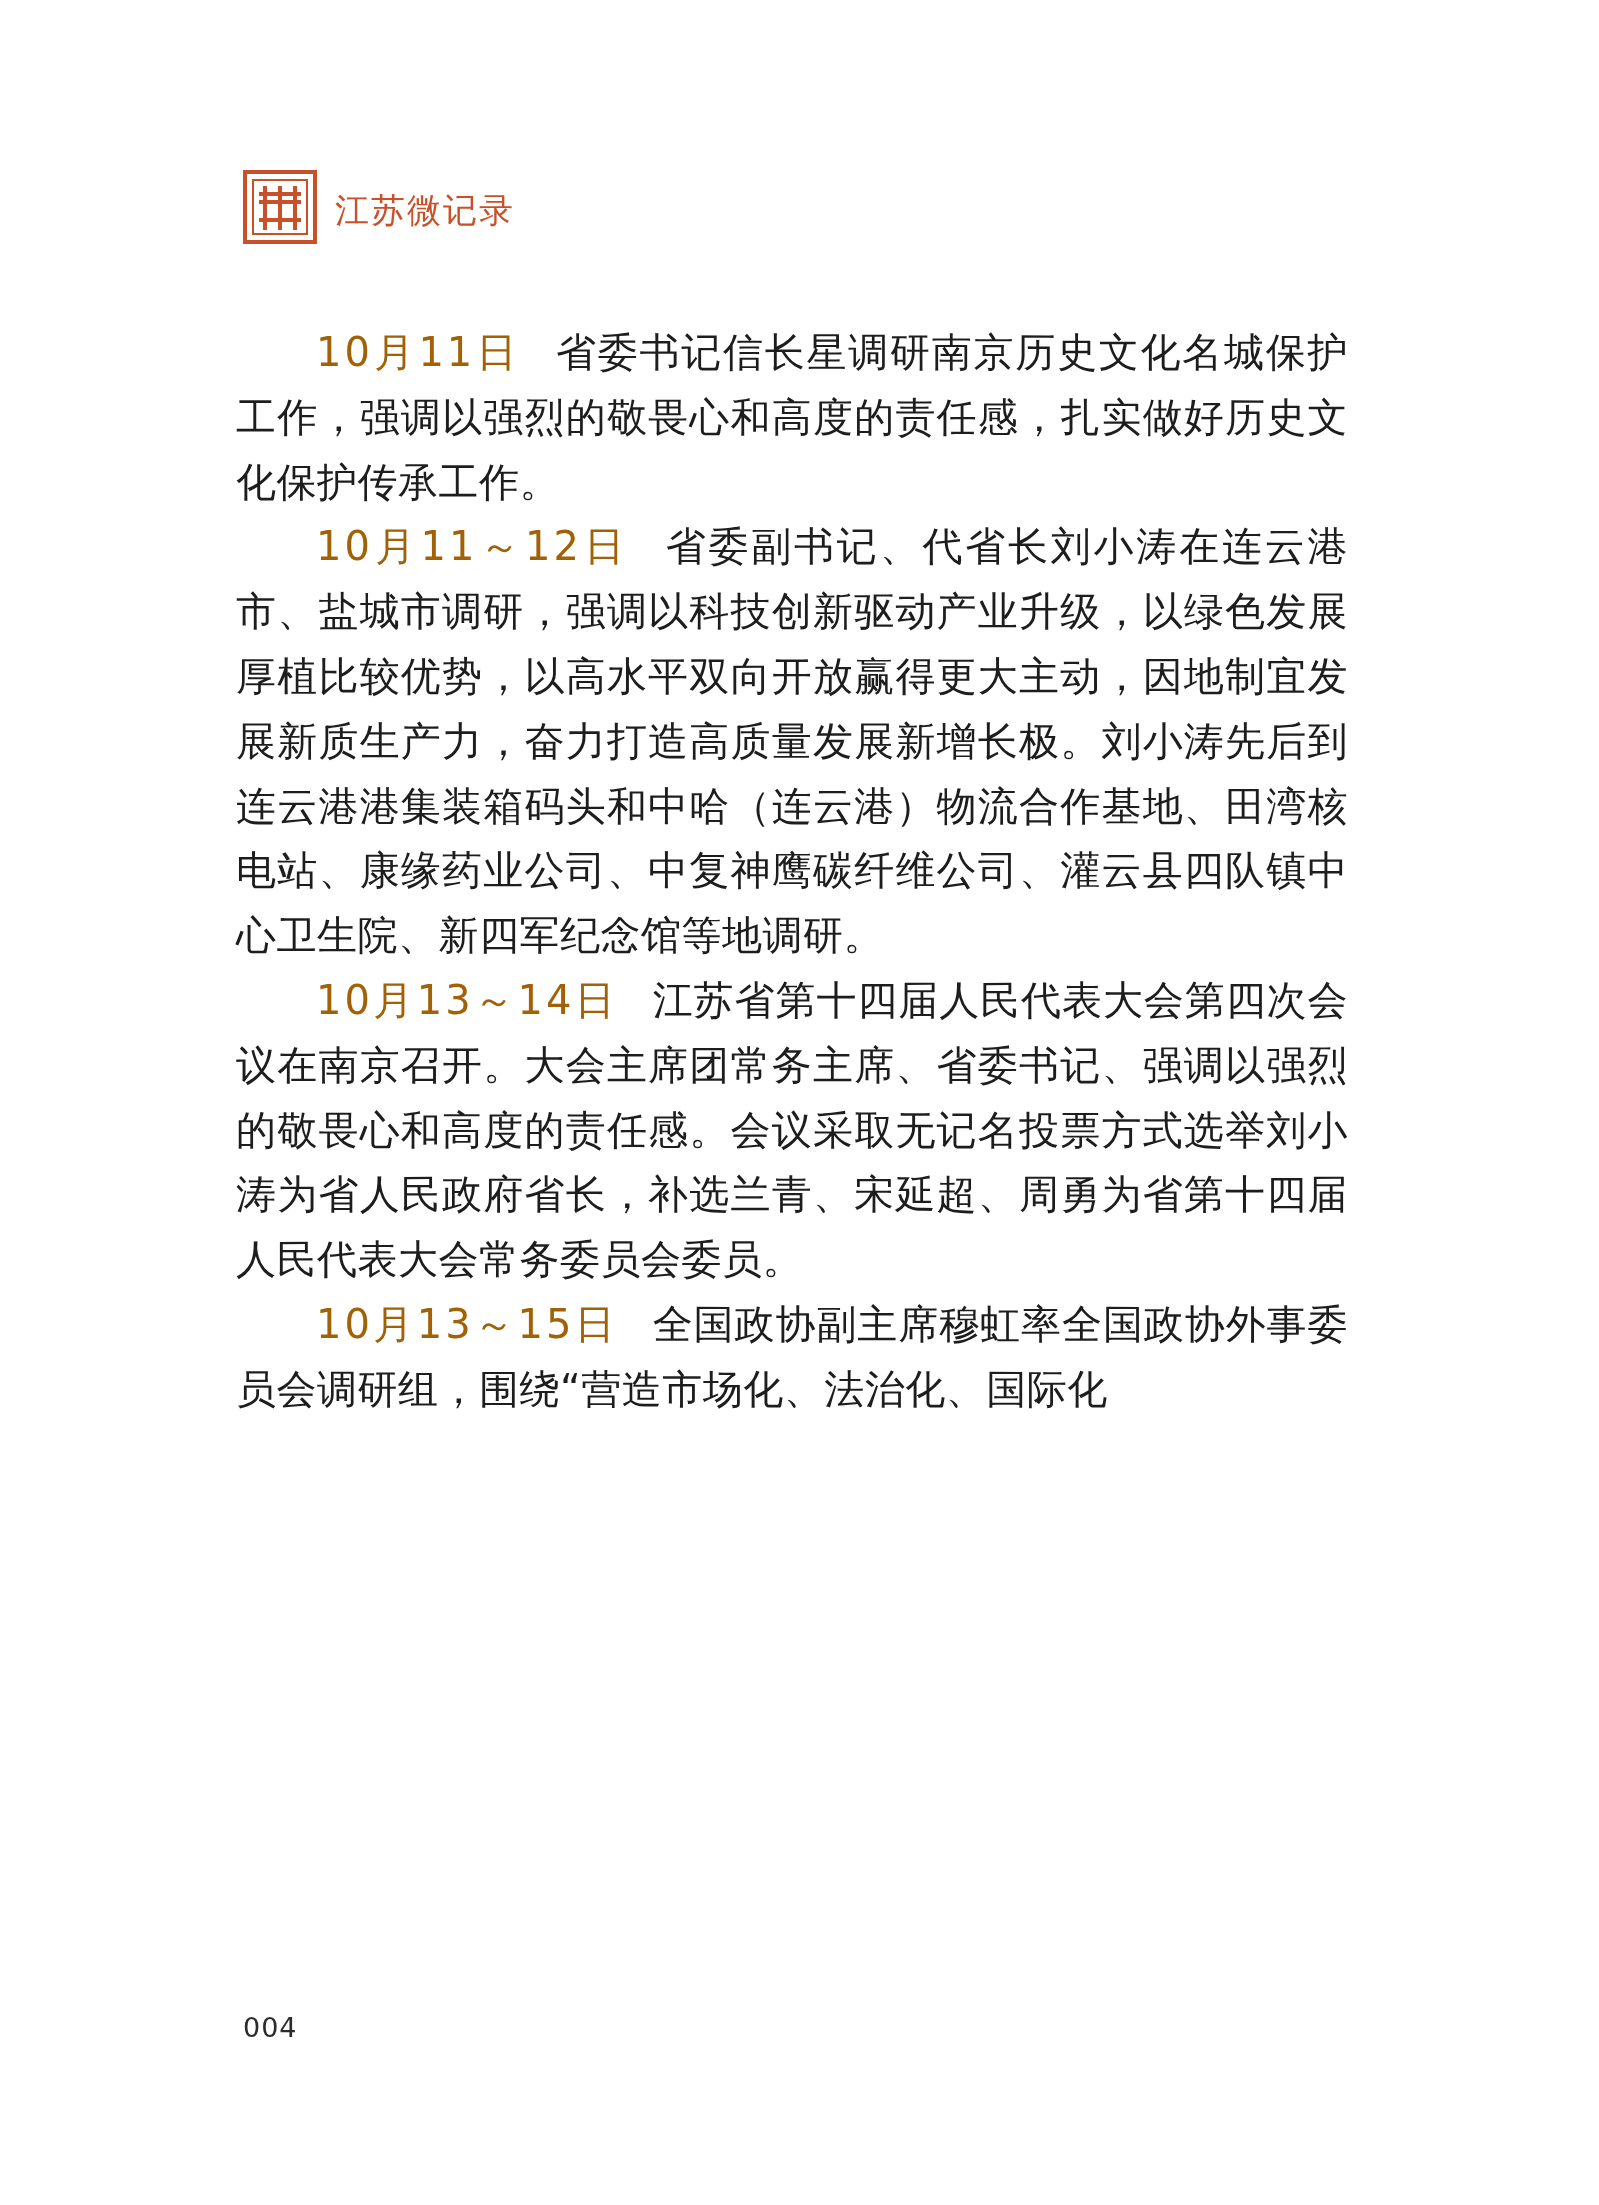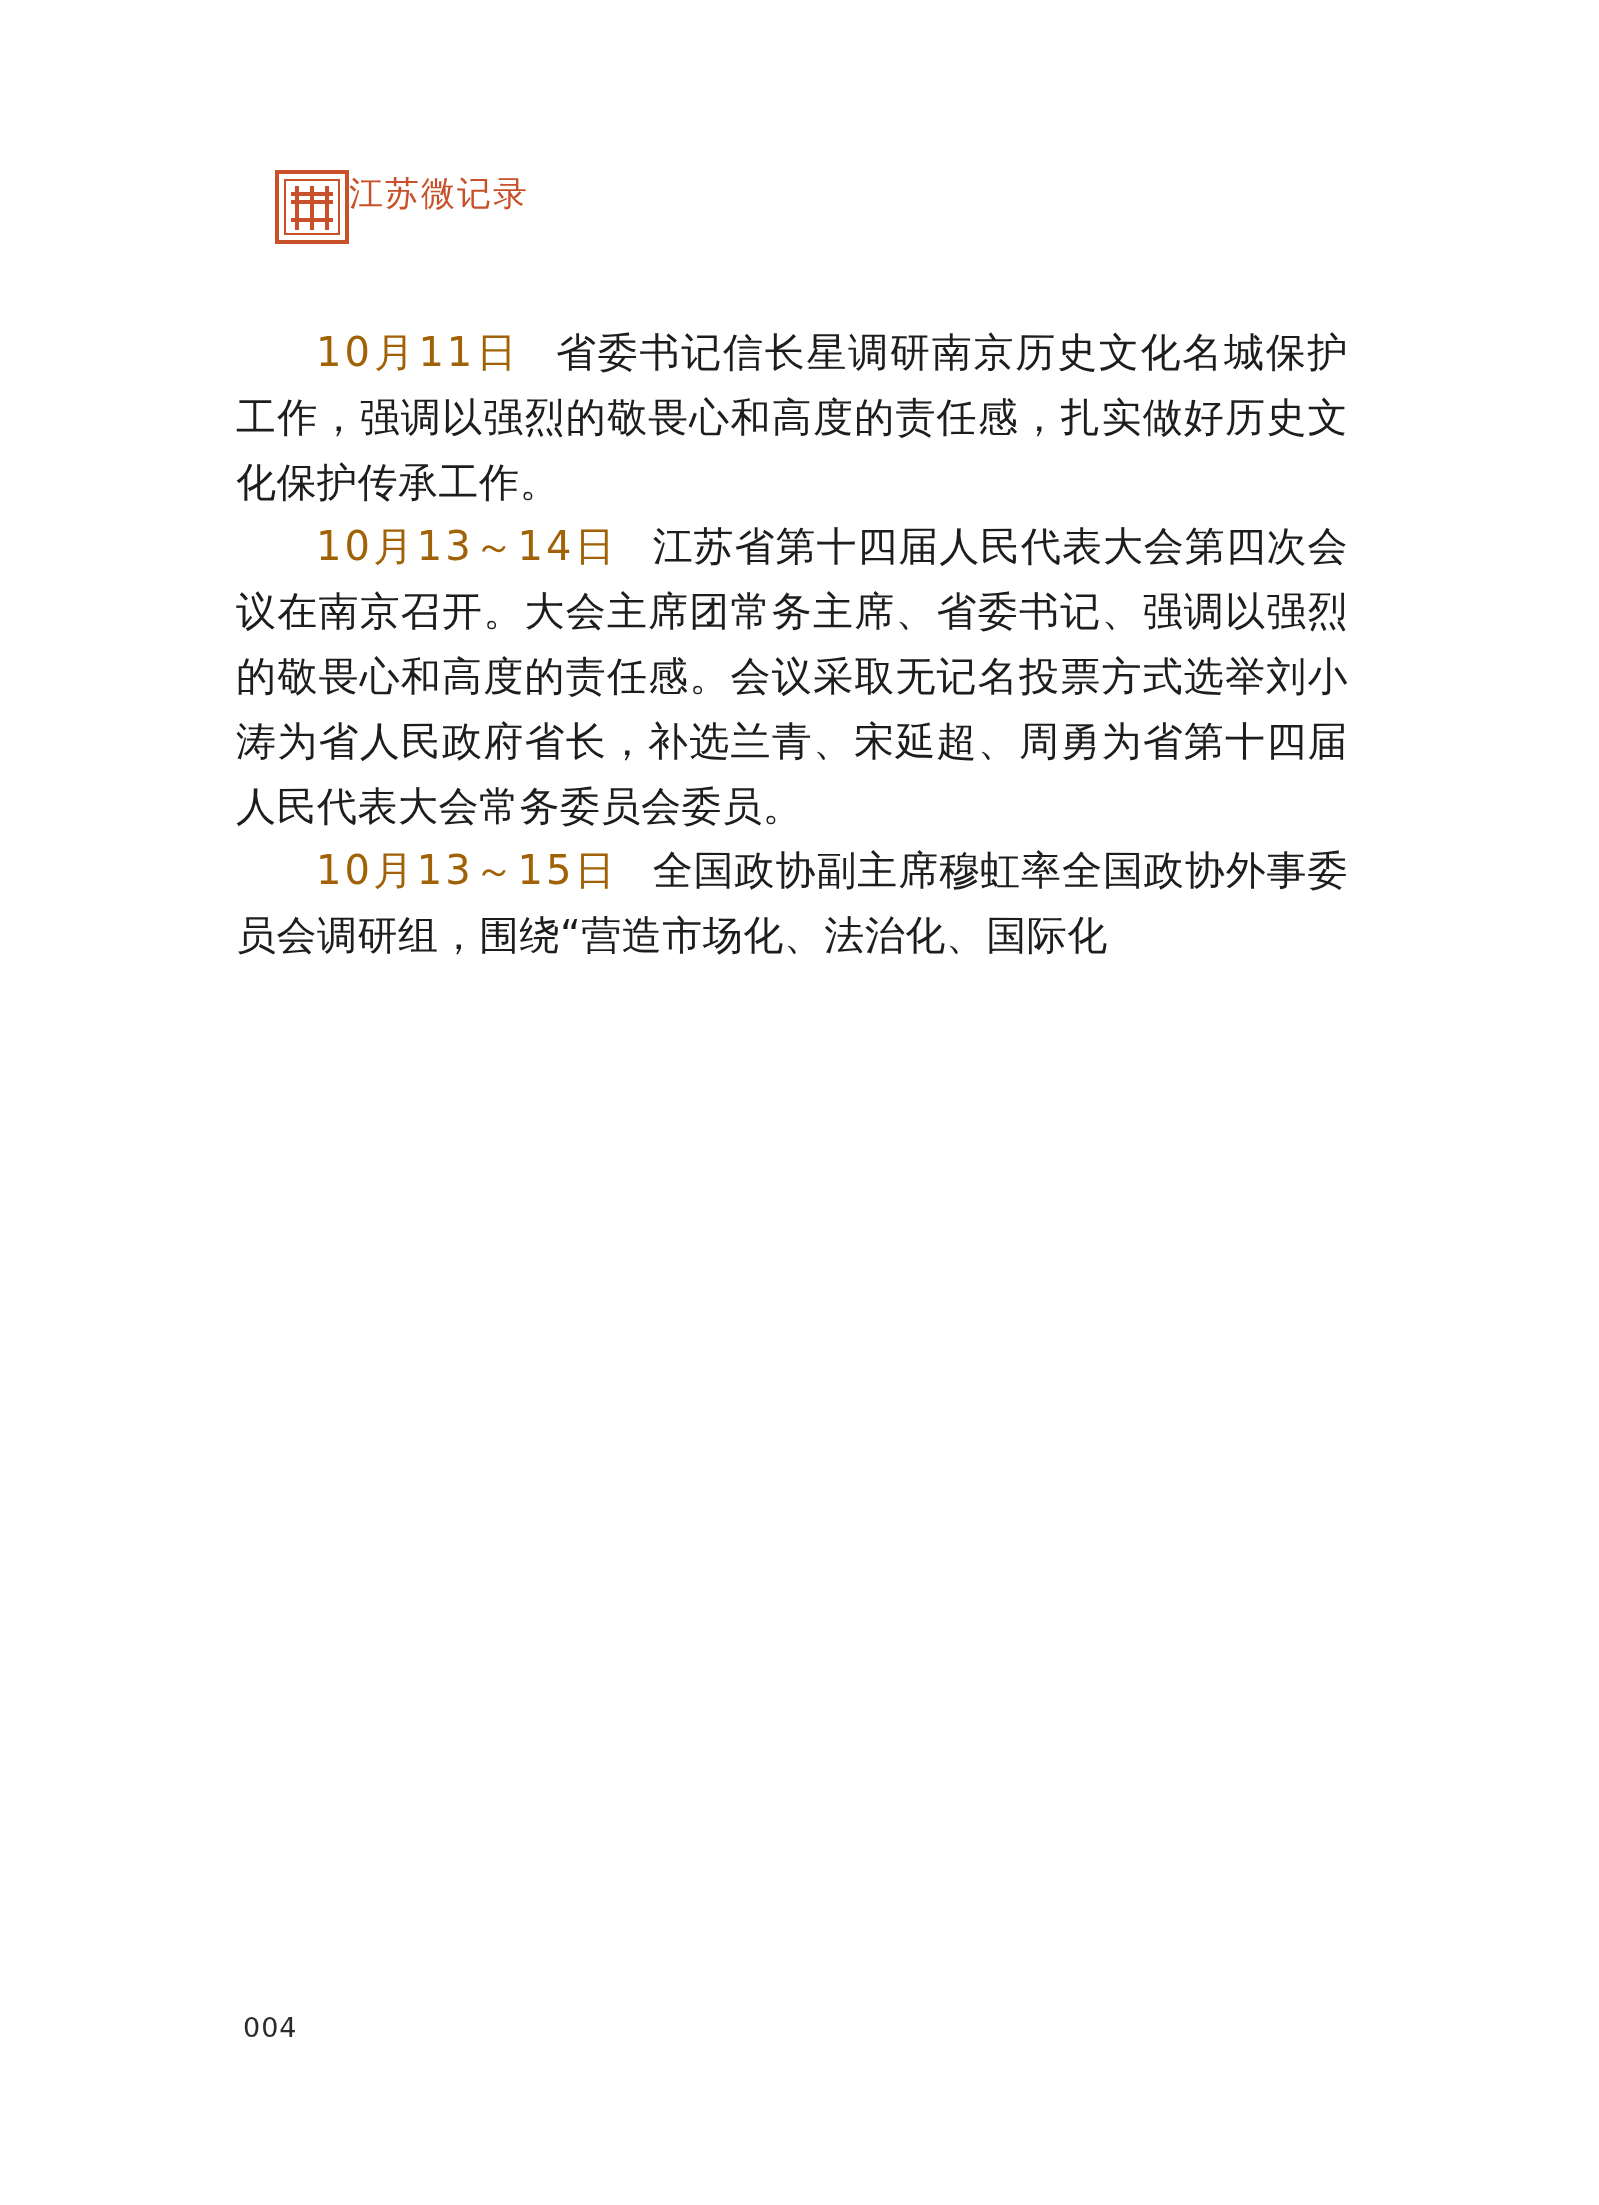--- a/index.html
+++ b/index.html
@@ -21,23 +21,22 @@
     width: 1599px;
     height: 2205px;
     background: #ffffff;
   }
   
   .header {
     position: absolute;
     left: 243px;
     top: 170px;
     display: flex;
-    align-items: flex-start;
-    gap: 0;
-    margin-left: 32px;
+    align-items: center;
+    gap: 18px;
   }
   .seal {
     width: 74px;
     height: 74px;
     position: relative;
     flex: 0 0 auto;
   }
   .seal svg { display: block; }
   .header-title {
     font-family: "DejaVu Sans", "Liberation Sans", sans-serif;
@@ -99,20 +98,23 @@
       </svg>
     </span>
     <span class="header-title">江苏微记录</span>
   </div>
 
   <div class="content">
     <p class="para">
       <span class="date">10月11日</span><span class="gap"></span><span>省委书记信长星调研南京历史文化名城保护工作，强调以强烈的敬畏心和高度的责任感，扎实做好历史文化保护传承工作。</span>
     </p>
     <p class="para">
+      <span class="date">10月11～12日</span><span class="gap"></span><span>省委副书记、代省长刘小涛在连云港市、盐城市调研，强调以科技创新驱动产业升级，以绿色发展厚植比较优势，以高水平双向开放赢得更大主动，因地制宜发展新质生产力，奋力打造高质量发展新增长极。刘小涛先后到连云港港集装箱码头和中哈（连云港）物流合作基地、田湾核电站、康缘药业公司、中复神鹰碳纤维公司、灌云县四队镇中心卫生院、新四军纪念馆等地调研。</span>
+    </p>
+    <p class="para">
       <span class="date">10月13～14日</span><span class="gap"></span><span>江苏省第十四届人民代表大会第四次会议在南京召开。大会主席团常务主席、省委书记、强调以强烈的敬畏心和高度的责任感。会议采取无记名投票方式选举刘小涛为省人民政府省长，补选兰青、宋延超、周勇为省第十四届人民代表大会常务委员会委员。</span>
     </p>
     <p class="para">
       <span class="date">10月13～15日</span><span class="gap"></span><span>全国政协副主席穆虹率全国政协外事委员会调研组，围绕“营造市场化、法治化、国际化</span>
     </p>
   </div>
 
   <div class="folio">004</div>
 
 </div>

